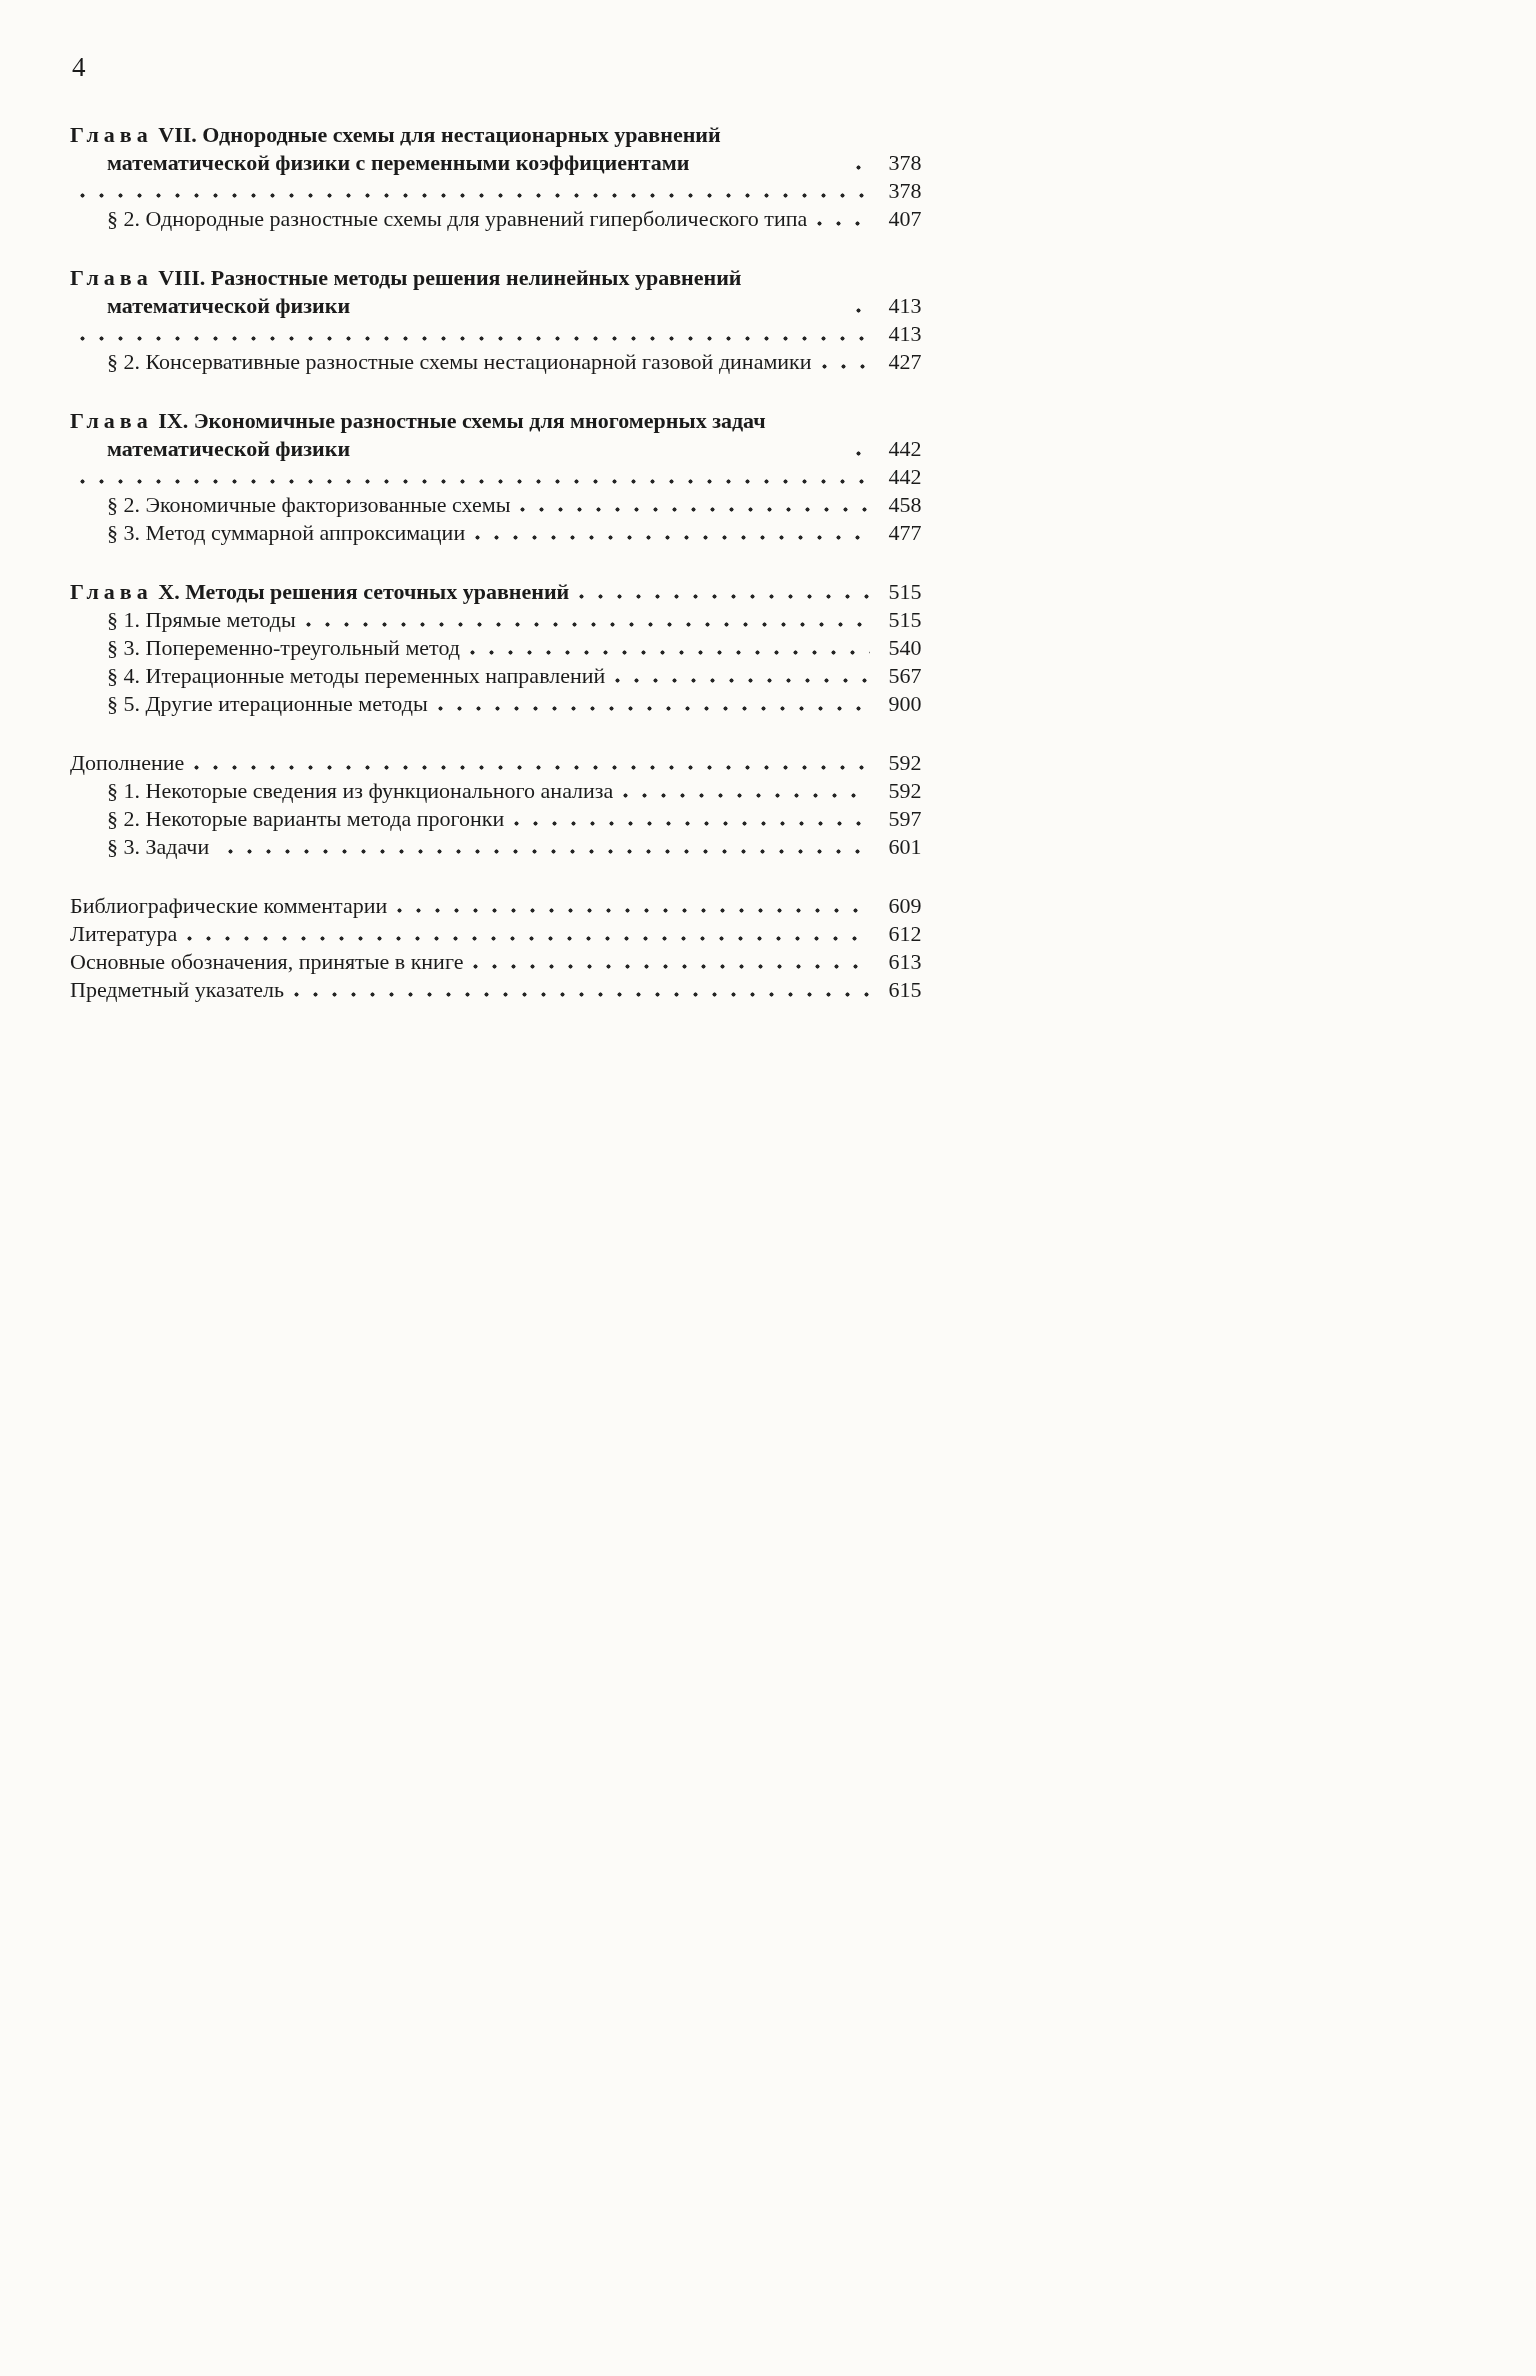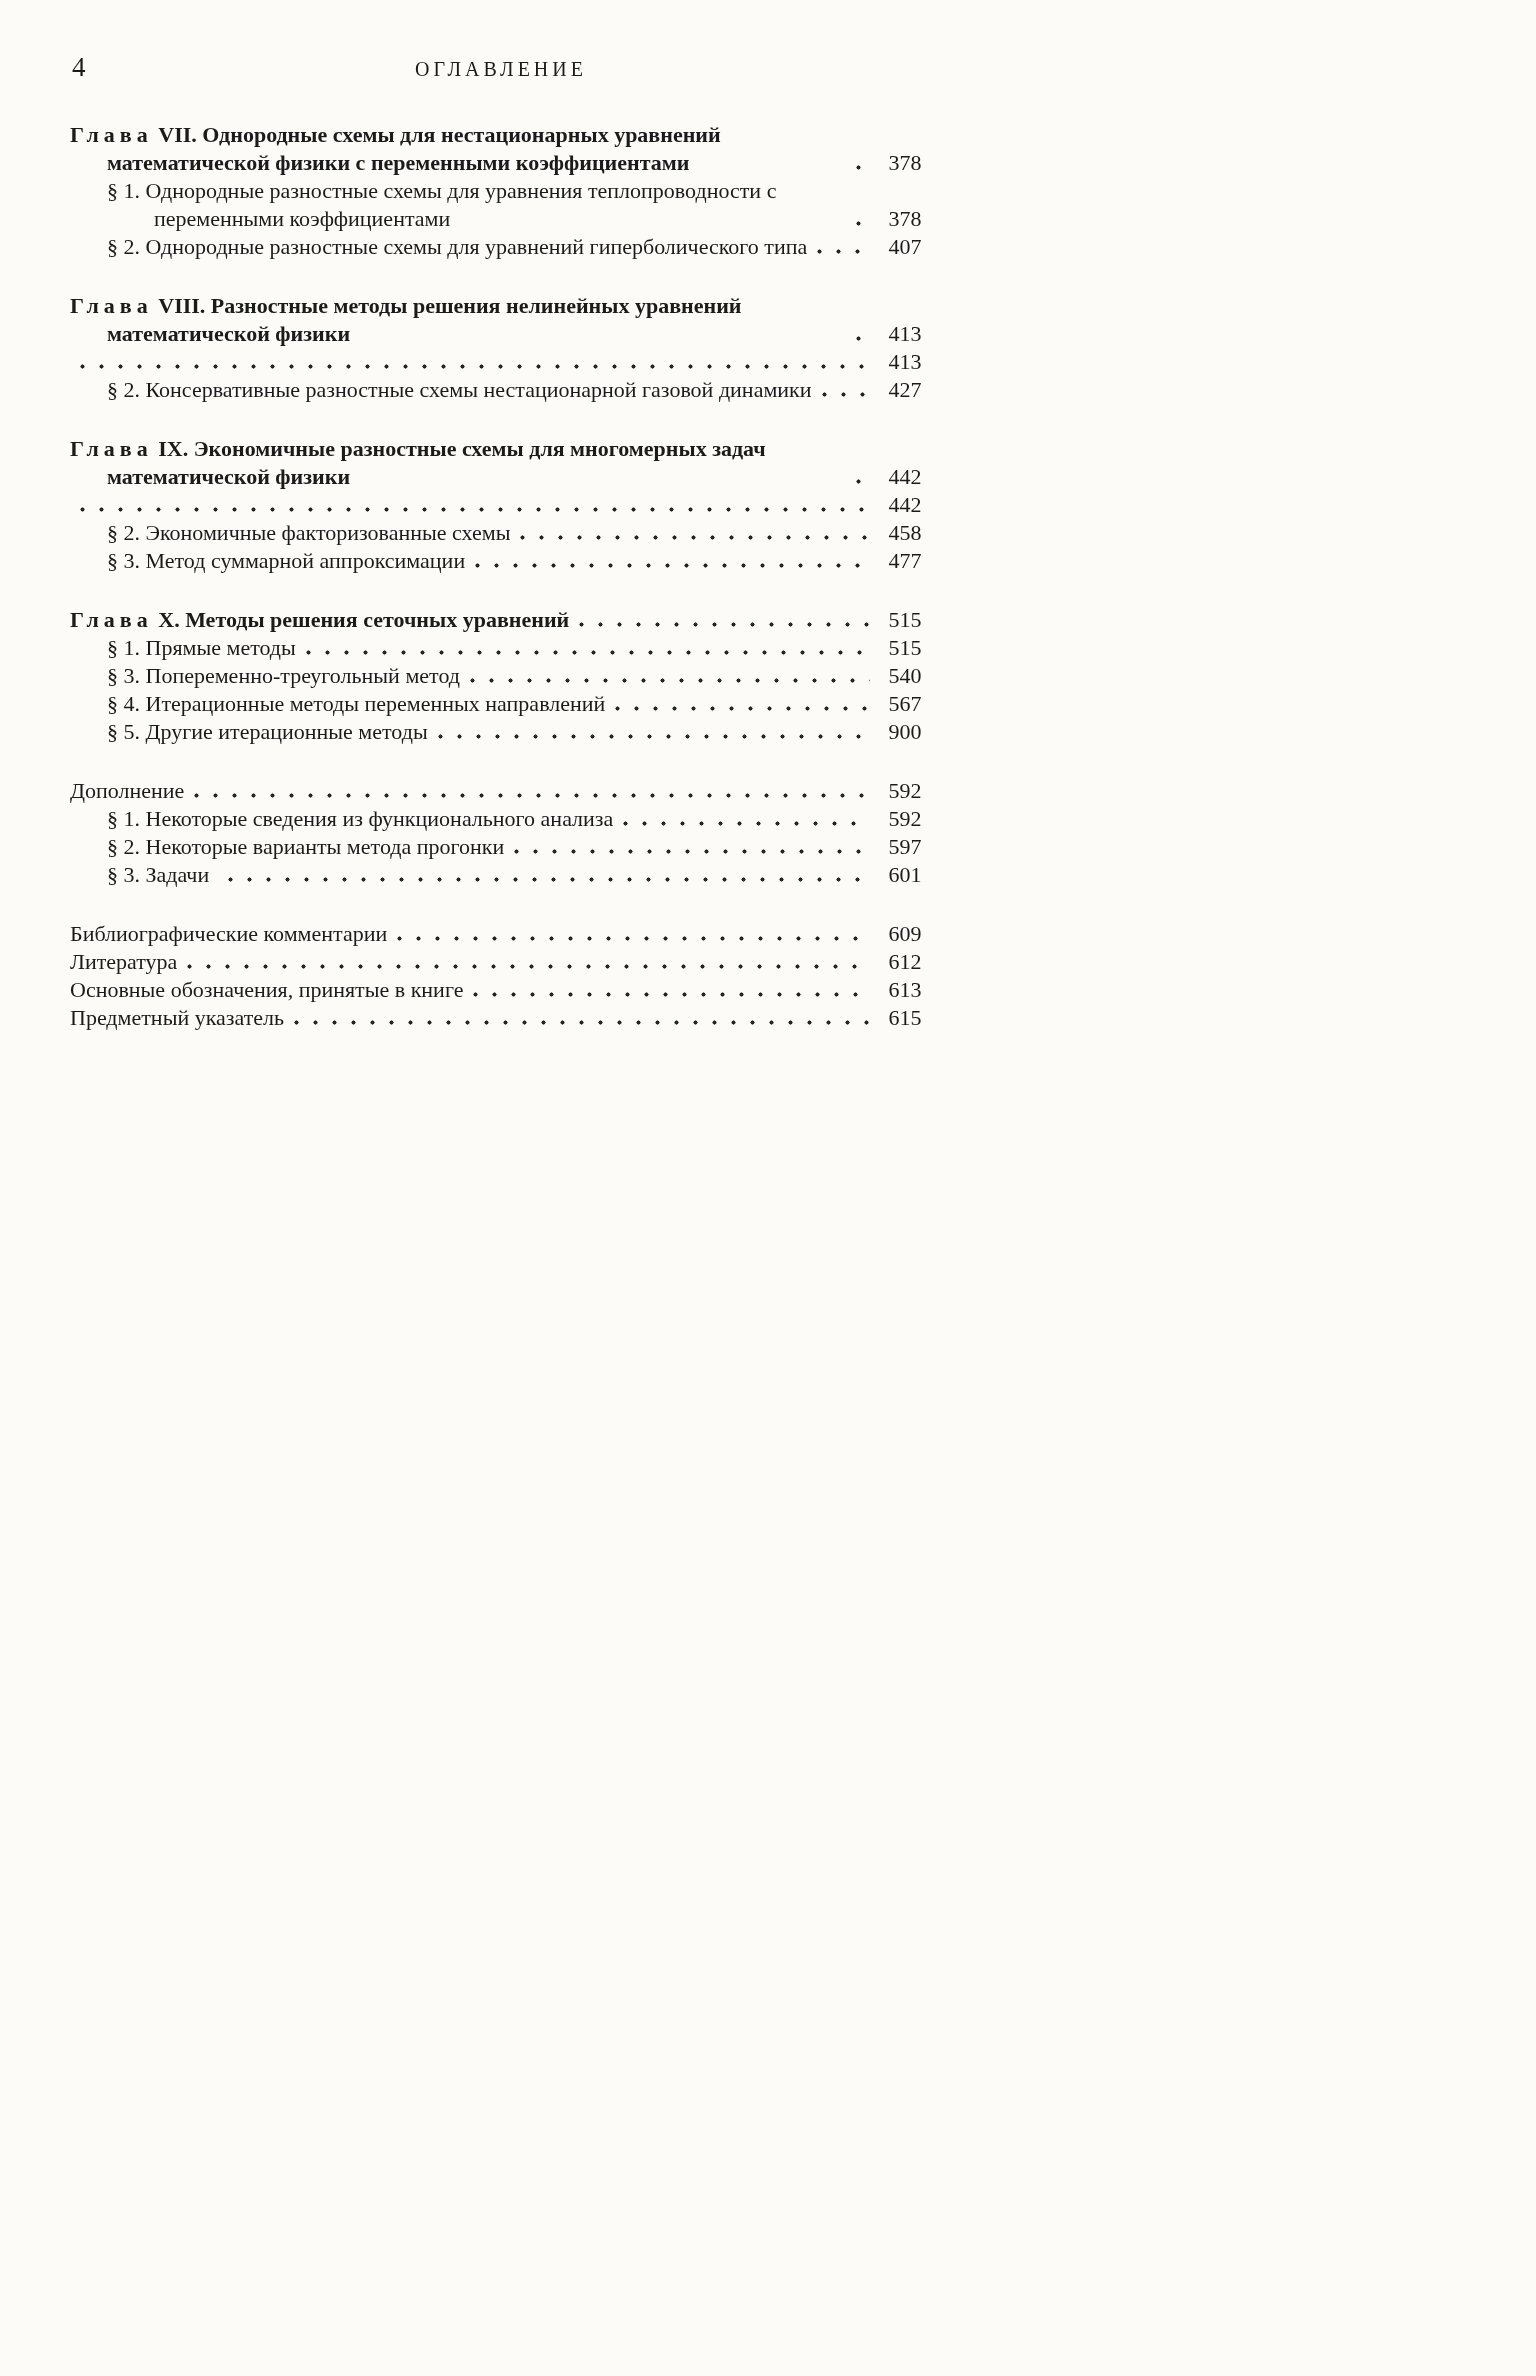--- a/index.html
+++ b/index.html
@@ -51,29 +51,27 @@
     text-align: center;
     align-self: flex-end;
     font-weight: 400;
   }
 </style>
 </head>
 <body>
 
 <div class="sheet">
   <div class="page-number">4</div>
-  <div class="header-title">ОГЛАВЛЕНИЕ</div>
   <div class="toc">
       <div class="entry chapter">
         <span class="title"><span class="spaced">Глава</span> VII. <span>Однородные схемы для нестационарных уравнений математической физики с переменными коэффициентами</span></span>
         <span class="leader"></span>
         <span class="pagecol">378</span>
       </div>
       <div class="entry section">
-        <span class="title"><span>§ 1. </span><span>Однородные разностные схемы для уравнения теплопроводности с переменными коэффициентами</span></span>
         <span class="leader"></span>
         <span class="pagecol">378</span>
       </div>
       <div class="entry section">
         <span class="title"><span>§ 2. </span><span>Однородные разностные схемы для уравнений гиперболического типа</span></span>
         <span class="leader"></span>
         <span class="pagecol">407</span>
       </div>
       <div class="entry chapter gap">
         <span class="title"><span class="spaced">Глава</span> VIII. <span>Разностные методы решения нелинейных уравнений математической физики</span></span>

